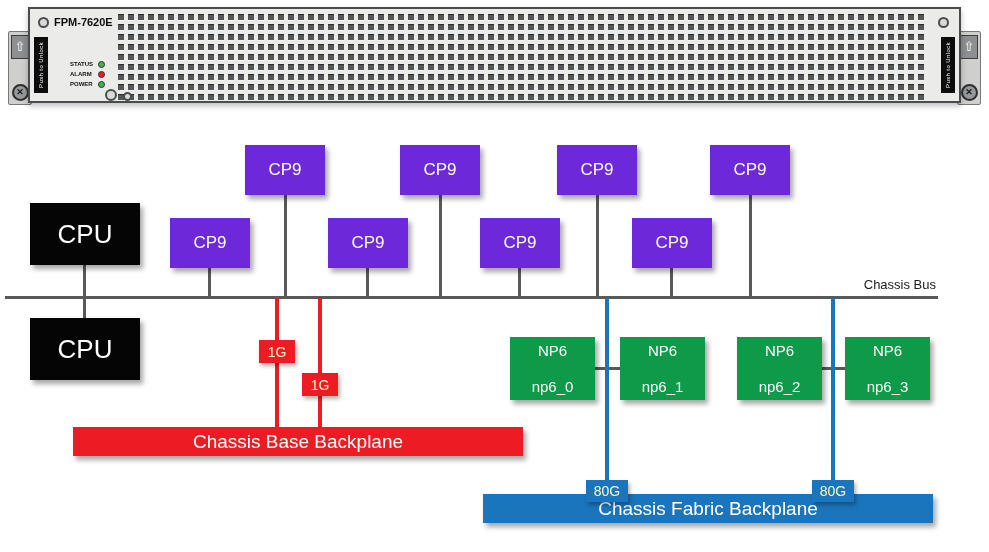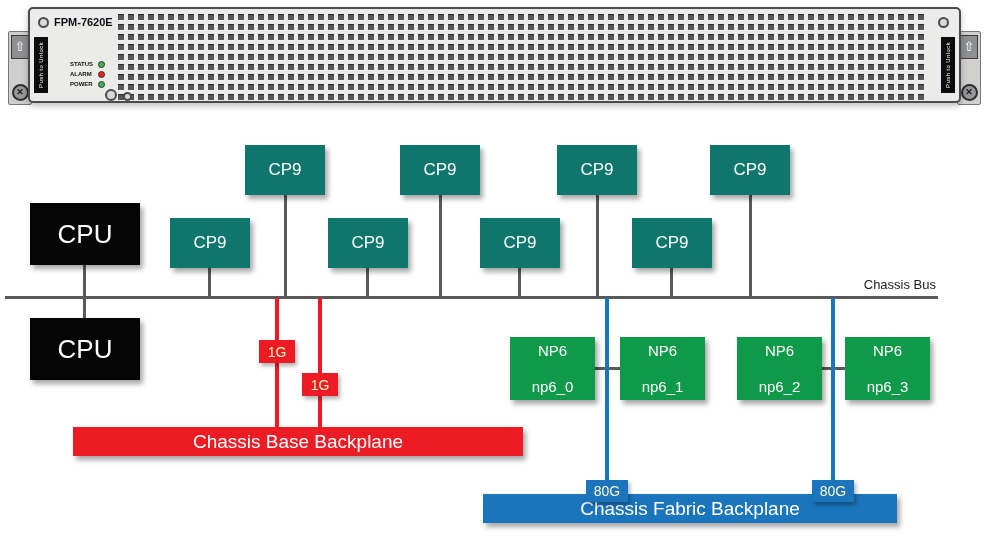--- a/index.html
+++ b/index.html
@@ -3,21 +3,21 @@
 <meta charset="utf-8">
 <style>
   * { margin:0; padding:0; box-sizing:border-box; }
   html,body { background:#ffffff; }
   body { font-family:"Liberation Sans", sans-serif; }
   .canvas { position:relative; width:989px; height:552px; background:#ffffff; overflow:hidden; }
 
   
   .hw { position:absolute; left:8px; top:5px; width:973px; height:100px; }
   .face { position:absolute; left:20px; top:2px; width:933px; height:96px;
-          background:#ebebe9; border:2px solid #4a4b4d; border-radius:5px;
+          background:#ebebe9; border:2px solid #4a4b4d; border-radius:0;
           box-shadow:0 3px 6px rgba(0,0,0,.25); }
   .ear { position:absolute; top:26px; width:24px; height:74px; background:#cfcfcd;
          border:1px solid #77787a; border-radius:2px; display:flex; flex-direction:column;
          align-items:center; justify-content:space-between; padding:3px 0; }
   .ear-left { left:0; } .ear-right { right:0; }
   .arrow-box { width:18px; height:24px; background:#8e8f91; border:1px solid #3c3c3d;
                color:#ffffff; font-size:13px; line-height:22px; text-align:center; }
   .screw-x { width:17px; height:17px; border-radius:50%; background:#97989a;
              border:2px solid #2e2e30; color:#1a1a1a; font-size:9px; line-height:13px;
              text-align:center; font-weight:bold; }
@@ -44,21 +44,21 @@
   .hole2 { width:9px; height:9px; left:93px; top:83px; }
 
   
   .vline { position:absolute; width:3px; z-index:1; }
   .hline { position:absolute; height:3px; z-index:1; }
   .gray { background:#58595b; }
   .red-line { background:#ed1c24; width:4px; }
   .blue-line { background:#1b75bc; width:4px; z-index:2; }
   .box { position:absolute; display:flex; align-items:center; justify-content:center;
          color:#ffffff; z-index:3; box-shadow:3px 4px 5px rgba(0,0,0,.35); }
-  .cp9 { width:80px; height:50px; background:#0f766e; font-size:17px; }
+  .cp9 { width:80px; height:50px; background:#6d28d9; font-size:17px; }
   .cpu { width:110px; height:62px; background:#050505; font-size:26px; }
   .np6 { width:85px; height:63px; background:#0f9a49; flex-direction:column;
          font-size:15px; line-height:20px;gap:16px; }
   .badge { position:absolute; display:flex; align-items:center; justify-content:center;
            color:#fef9c3; z-index:4; box-shadow:2px 3px 4px rgba(0,0,0,.3); font-size:14px;margin-top:28px; }
   .badge-red { background:#ed1c24; width:36px; height:23px; }
   .badge-blue { background:#1b75bc; width:42px; height:22px; }
   .bar { position:absolute; height:29px; display:flex; align-items:center; justify-content:center;
          color:#ffffff; font-size:19px; z-index:3; box-shadow:3px 4px 5px rgba(0,0,0,.35);margin-left:8px; }
   .bar-red { background:#ed1c24; } .bar-blue { background:#1b75bc; }
@@ -897,15 +897,15 @@
     <div>NP6</div>
     <div>np6_3</div>
   </div>
 
   <div class="badge badge-red" style="left:259px; top:312px;">1G</div>
   <div class="badge badge-red" style="left:302px; top:345px;">1G</div>
   <div class="badge badge-blue" style="left:586px; top:452px;">80G</div>
   <div class="badge badge-blue" style="left:812px; top:452px;">80G</div>
 
   <div class="bar bar-red" style="left:65px; top:427px; width:450px;">Chassis Base Backplane</div>
-  <div class="bar bar-blue" style="left:475px; top:494px; width:414px;">Chassis Fabric Backplane</div>
+  <div class="bar bar-blue" style="left:475px; top:494px; width:450px;">Chassis Fabric Backplane</div>
 
 </div>
 
 </body></html>

